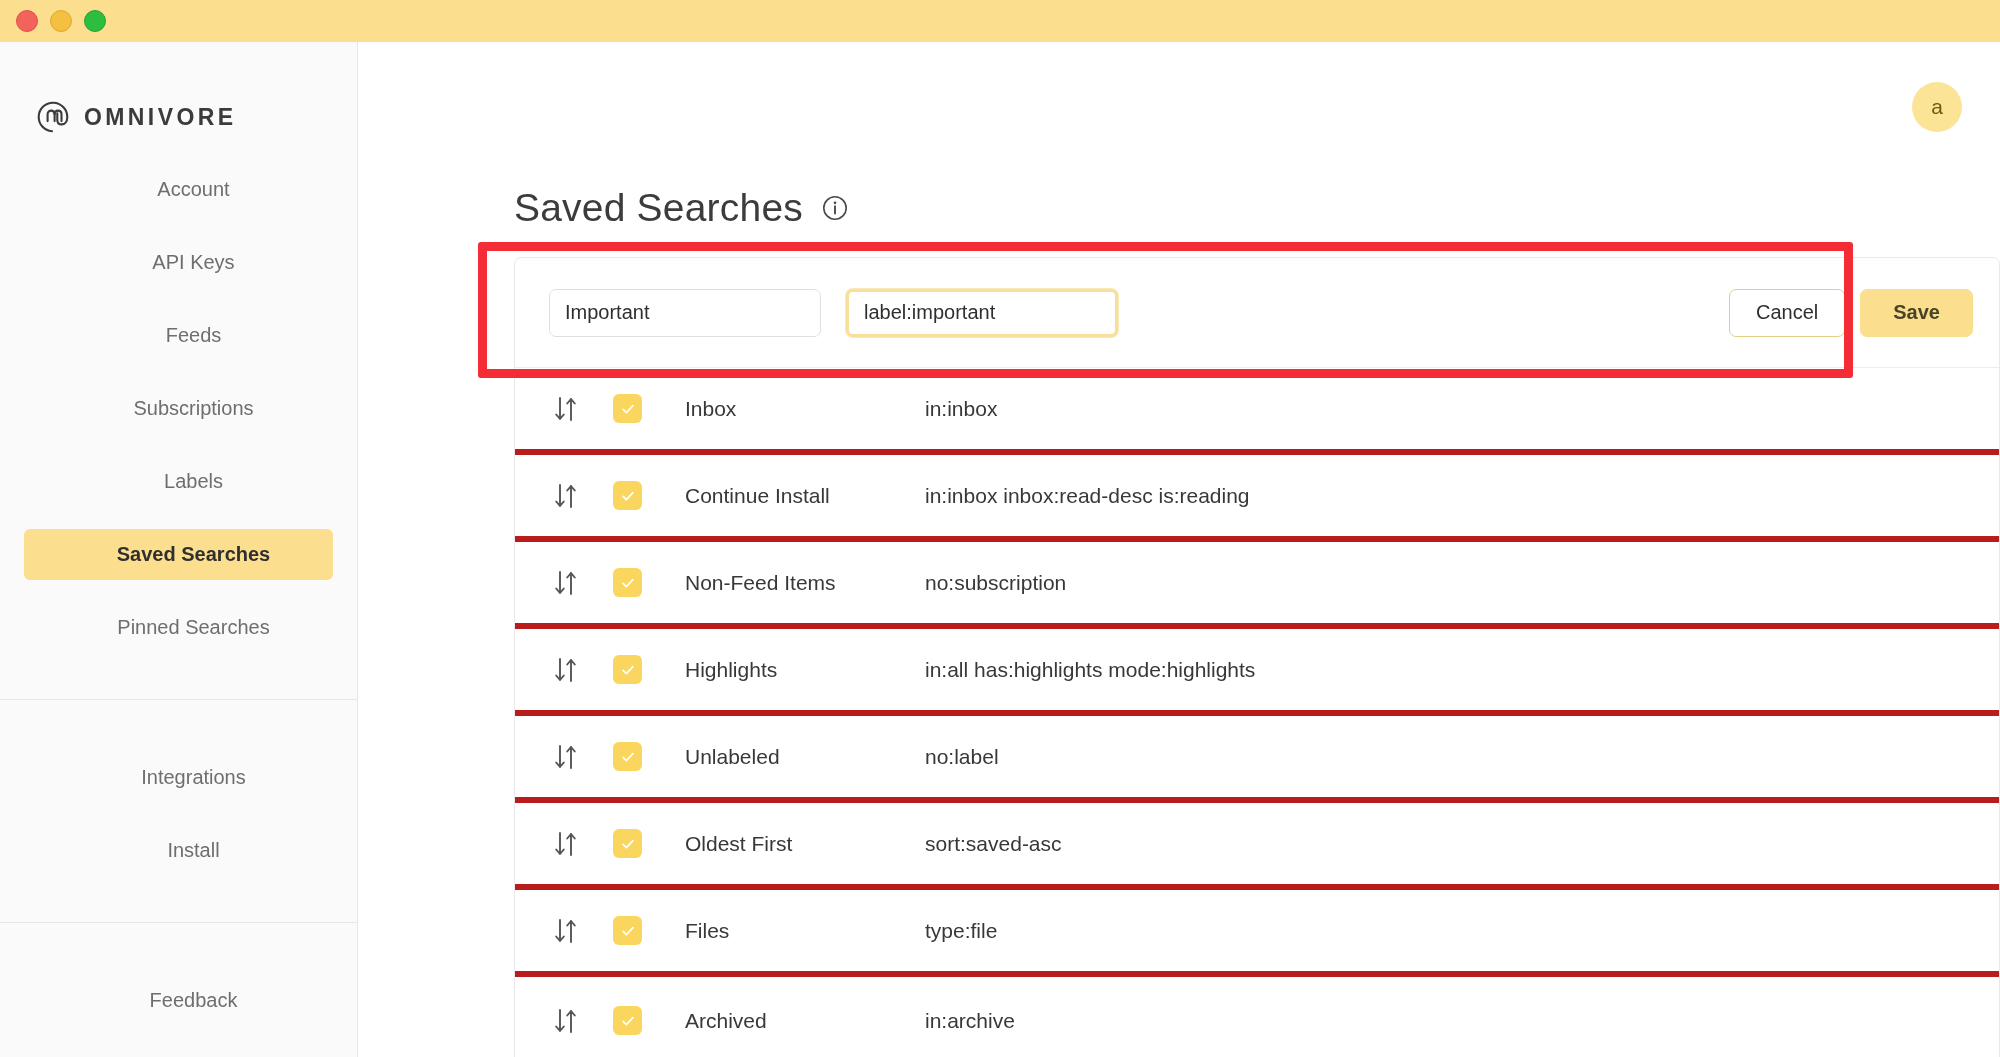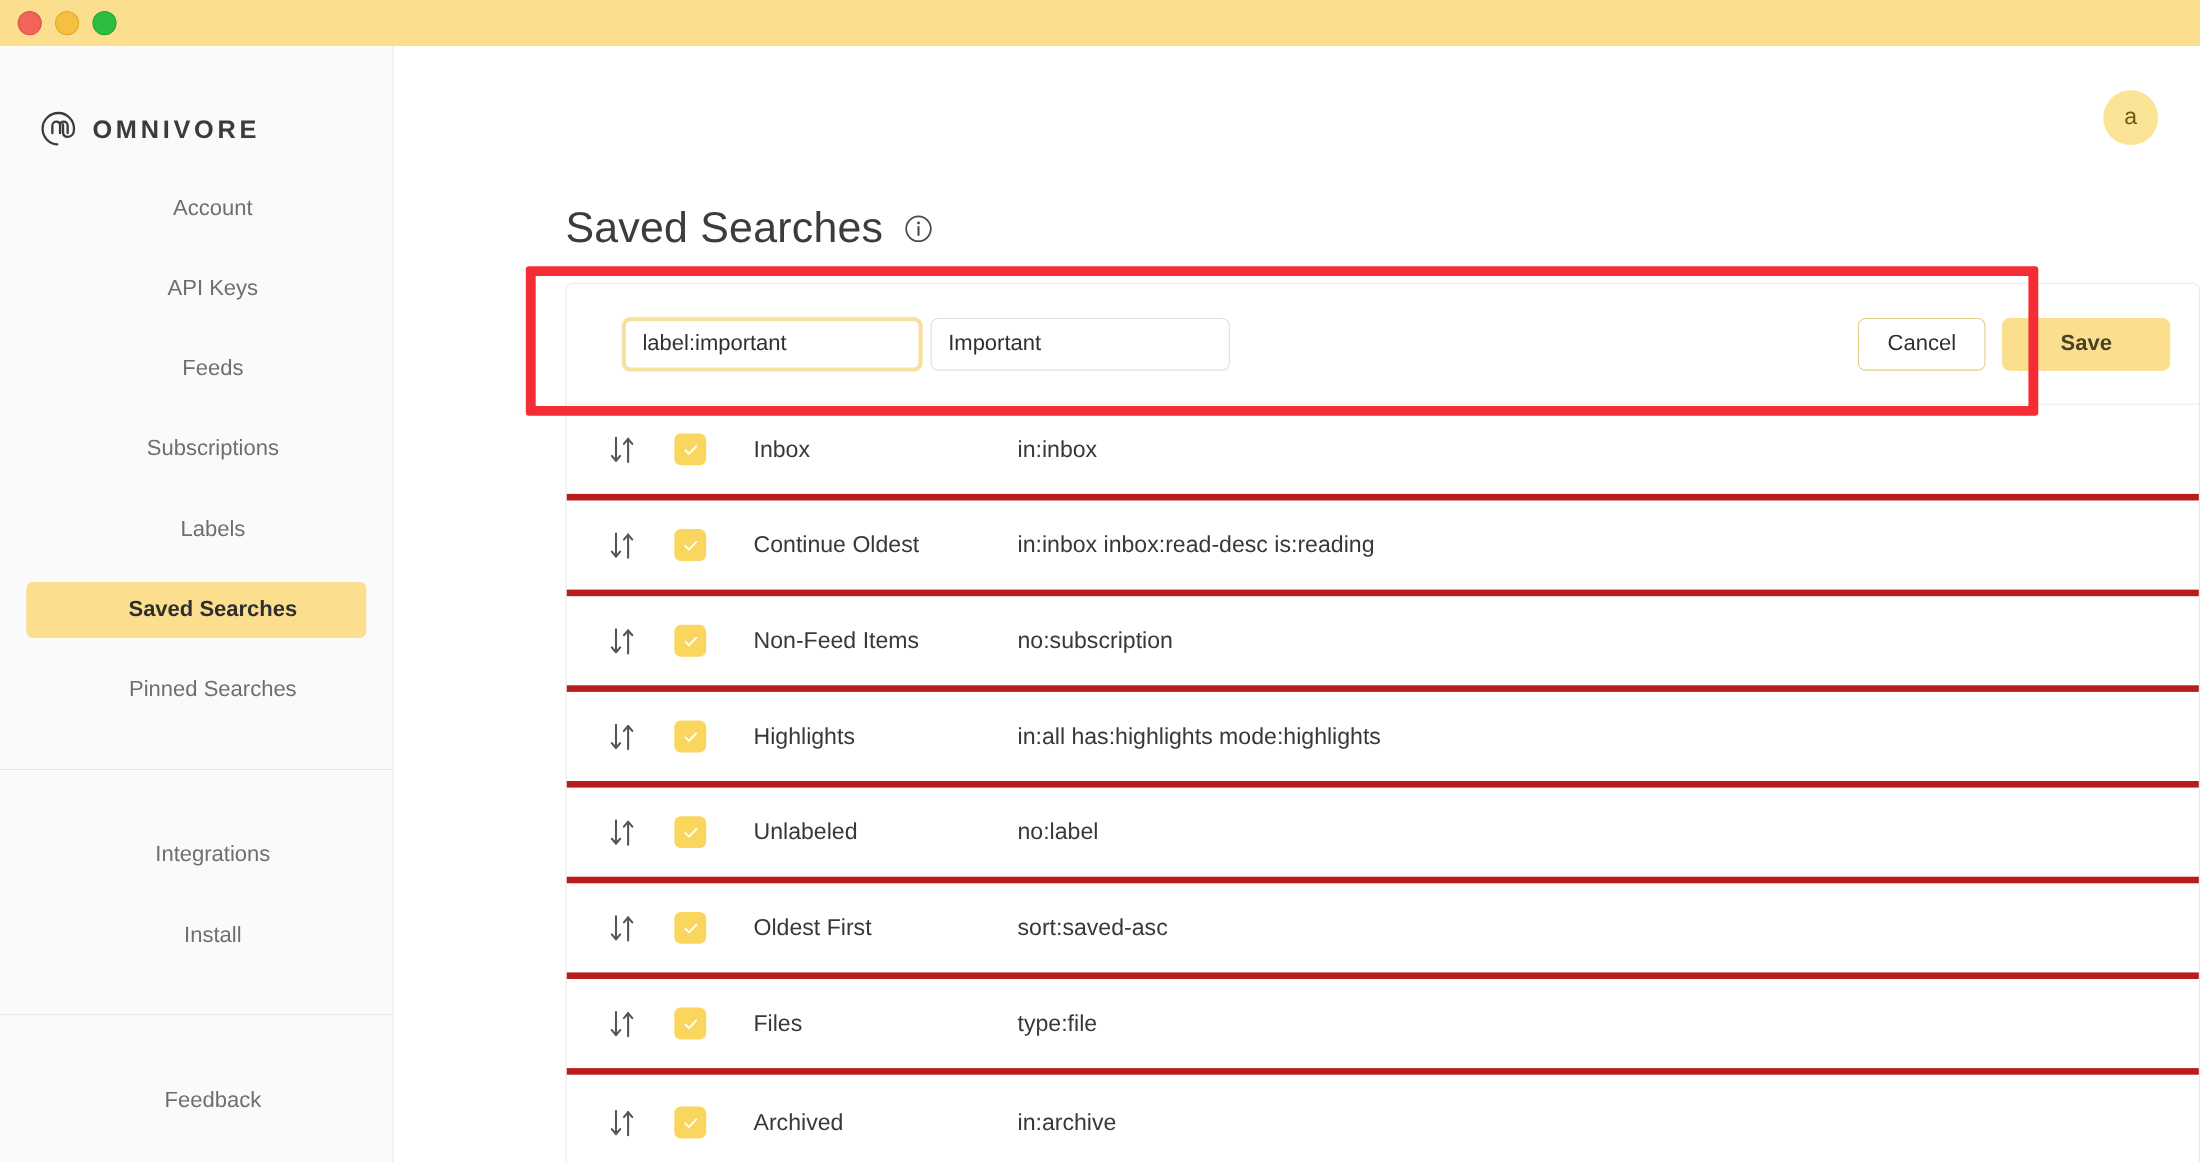--- a/index.html
+++ b/index.html
@@ -197,21 +197,21 @@
     background: #ffffff;
     border: 1px solid #e0cf86;
     color: #2f2f2f;
     margin-right: 15px;
   }
   .btn-save {
     background: #fbdf8f;
     border: 1px solid #fbdf8f;
     color: #4a4226;
     font-weight: 600;
-    padding: 0 52px;
+    padding: 0 32px;
   }
 
   
   .red-box {
     position: absolute;
     border: 9px solid #f42c36;
     border-radius: 3px;
     pointer-events: none;
     z-index: 40;
   }
@@ -315,22 +315,22 @@
         <svg class="info-icon" viewBox="0 0 26 26">
           <circle cx="13" cy="13" r="11.2" fill="none" stroke="#4a4a4a" stroke-width="1.6"></circle>
           <circle cx="13" cy="7.8" r="1.35" fill="#4a4a4a"></circle>
           <path d="M13 11.3 L13 18.6" stroke="#4a4a4a" stroke-width="1.9" stroke-linecap="round"></path>
         </svg>
       </div>
 
       <div class="card">
 
         <div class="edit-row">
+          <input class="txt-input name-field" type="text" value="Important" style="">
           <input class="txt-input query-field" type="text" value="label:important" style="">
-          <input class="txt-input name-field" type="text" value="Important" style="">
           <span class="spacer"></span>
           <button class="btn btn-cancel">Cancel</button>
           <button class="btn btn-save">Save</button>
         </div>
 
         <div class="s-row">
           <svg class="handle" viewBox="0 0 38 30">
             <path d="M13 4 L13 25 M13 25 L9.2 20.5 M13 25 L16.8 20.5" fill="none" stroke="#555" stroke-width="1.9" stroke-linecap="round" stroke-linejoin="round"></path>
             <path d="M24 26 L24 5 M24 5 L20.2 9.5 M24 5 L27.8 9.5" fill="none" stroke="#555" stroke-width="1.9" stroke-linecap="round" stroke-linejoin="round"></path>
           </svg>
@@ -346,21 +346,21 @@
         <div class="s-row">
           <svg class="handle" viewBox="0 0 38 30">
             <path d="M13 4 L13 25 M13 25 L9.2 20.5 M13 25 L16.8 20.5" fill="none" stroke="#555" stroke-width="1.9" stroke-linecap="round" stroke-linejoin="round"></path>
             <path d="M24 26 L24 5 M24 5 L20.2 9.5 M24 5 L27.8 9.5" fill="none" stroke="#555" stroke-width="1.9" stroke-linecap="round" stroke-linejoin="round"></path>
           </svg>
           <span class="chk">
             <svg viewBox="0 0 20 20" width="18" height="18">
               <path d="M4.5 10.4 L8.2 14 L15.5 6.3" fill="none" stroke="#ffffff" stroke-width="1.9" stroke-linecap="round" stroke-linejoin="round"></path>
             </svg>
           </span>
-          <span class="s-name">Continue Oldest</span>
+          <span class="s-name">Continue Install</span>
           <span class="s-query">in:inbox inbox:read-desc is:reading</span>
         </div>
 
         <div class="s-row">
           <svg class="handle" viewBox="0 0 38 30">
             <path d="M13 4 L13 25 M13 25 L9.2 20.5 M13 25 L16.8 20.5" fill="none" stroke="#555" stroke-width="1.9" stroke-linecap="round" stroke-linejoin="round"></path>
             <path d="M24 26 L24 5 M24 5 L20.2 9.5 M24 5 L27.8 9.5" fill="none" stroke="#555" stroke-width="1.9" stroke-linecap="round" stroke-linejoin="round"></path>
           </svg>
           <span class="chk">
             <svg viewBox="0 0 20 20" width="18" height="18">

